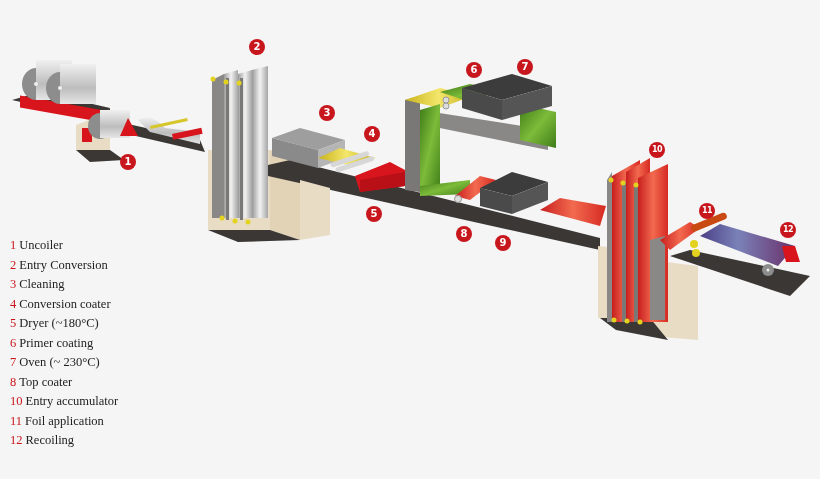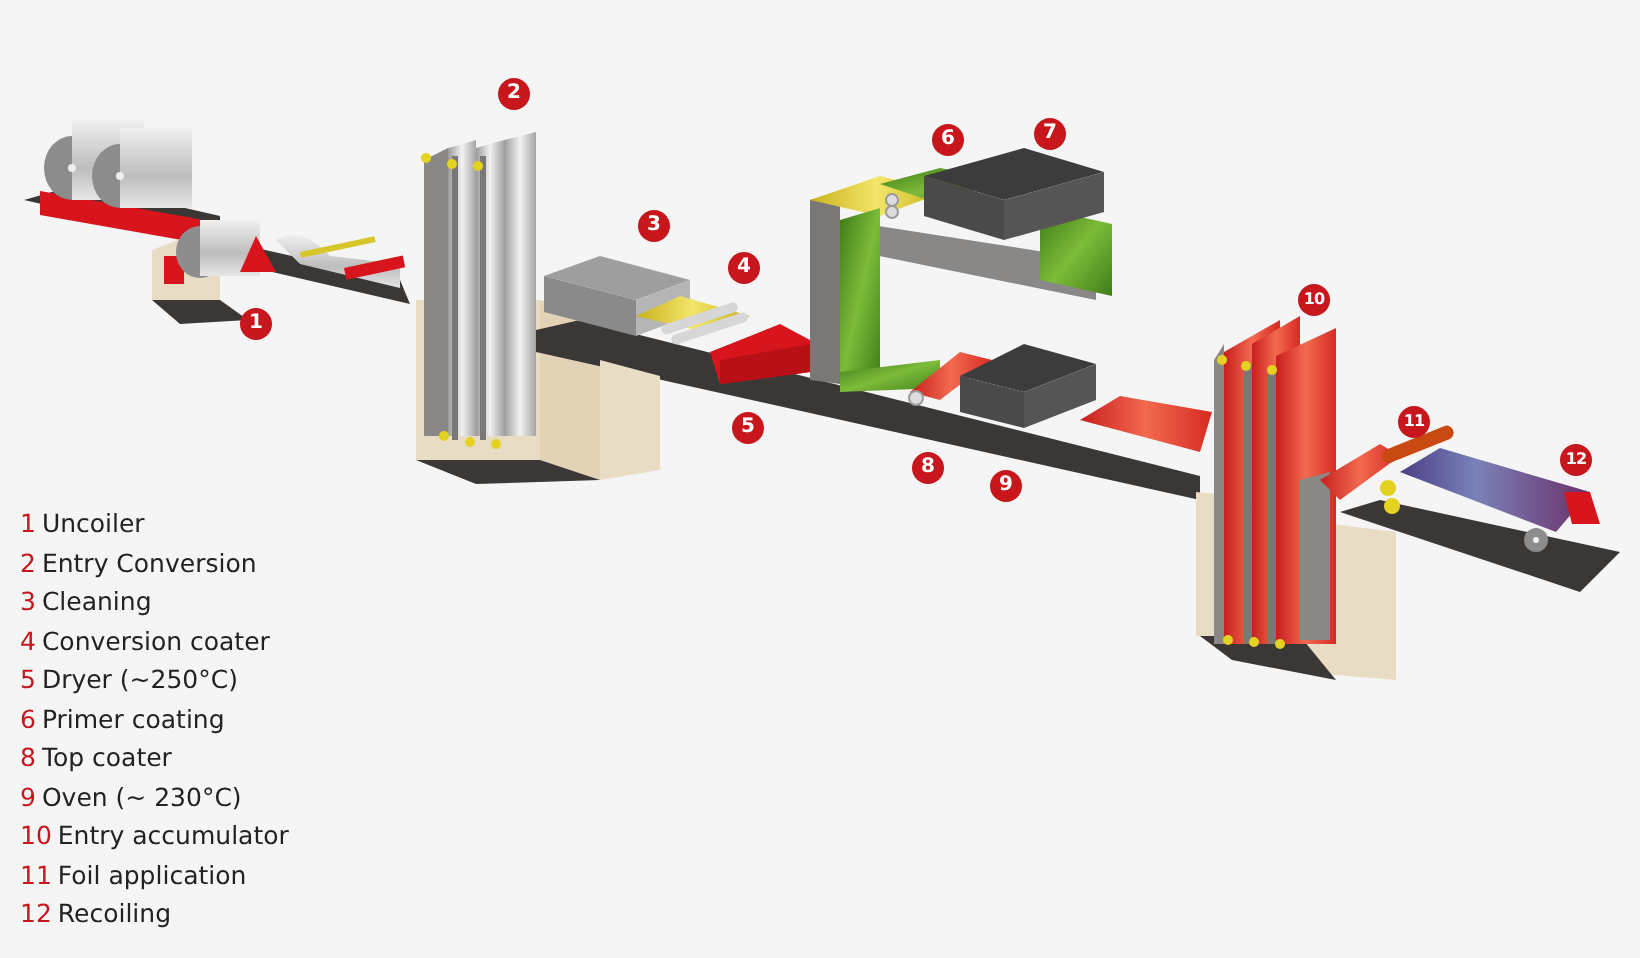--- a/index.html
+++ b/index.html
@@ -10,21 +10,21 @@
     position: relative;
   }
   #diagram { position: absolute; left: 0; top: 0; width: 820px; height: 479px; }
   .badge {
     position: absolute; width: 16px; height: 16px; border-radius: 50%;
     background: #c8161d; color: #fff; font-size: 10px; font-weight: bold;
     line-height: 16px; text-align: center; transform: translate(-50%, -50%);
     font-family: "DejaVu Sans", sans-serif;
   }
   .badge.wide { font-size: 8px; letter-spacing: -0.5px; }
-  #legend { position: absolute; left: 10px; top: 252px; }
+  #legend { position: absolute; left: 10px; top: 236px; font-family: Liberation Serif, serif; }
   .legend-item { height: 19.5px; font-size: 12.5px; color: #222; white-space: nowrap; line-height: 19.5px; }
   .legend-num { color: #c8161d; margin-right: 3px; }
 </style>
 </head>
 <body>
 
 <svg id="diagram" viewBox="0 0 820 479" xmlns="http://www.w3.org/2000/svg">
   <defs>
     <linearGradient id="silver" x1="0" y1="0" x2="1" y2="0">
       <stop offset="0" stop-color="#9a9a9a"></stop>
@@ -180,20 +180,20 @@
   <div class="badge wide" style="left:657px;top:150px">10</div>
   <div class="badge wide" style="left:707px;top:211px">11</div>
   <div class="badge wide" style="left:788px;top:230px">12</div>
 </div>
 
 <div id="legend">
   <div class="legend-item"><span class="legend-num">1</span><span>Uncoiler</span></div>
   <div class="legend-item"><span class="legend-num">2</span><span>Entry Conversion</span></div>
   <div class="legend-item"><span class="legend-num">3</span><span>Cleaning</span></div>
   <div class="legend-item"><span class="legend-num">4</span><span>Conversion coater</span></div>
-  <div class="legend-item"><span class="legend-num">5</span><span>Dryer (~250°C)</span></div>
+  <div class="legend-item"><span class="legend-num">5</span><span>Dryer (~180°C)</span></div>
   <div class="legend-item"><span class="legend-num">6</span><span>Primer coating</span></div>
+  <div class="legend-item"><span class="legend-num">7</span><span>Oven (~ 230°C)</span></div>
   <div class="legend-item"><span class="legend-num">8</span><span>Top coater</span></div>
-  <div class="legend-item"><span class="legend-num">9</span><span>Oven (~ 230°C)</span></div>
   <div class="legend-item"><span class="legend-num">10</span><span>Entry accumulator</span></div>
   <div class="legend-item"><span class="legend-num">11</span><span>Foil application</span></div>
   <div class="legend-item"><span class="legend-num">12</span><span>Recoiling</span></div>
 </div>
 
 </body></html>

